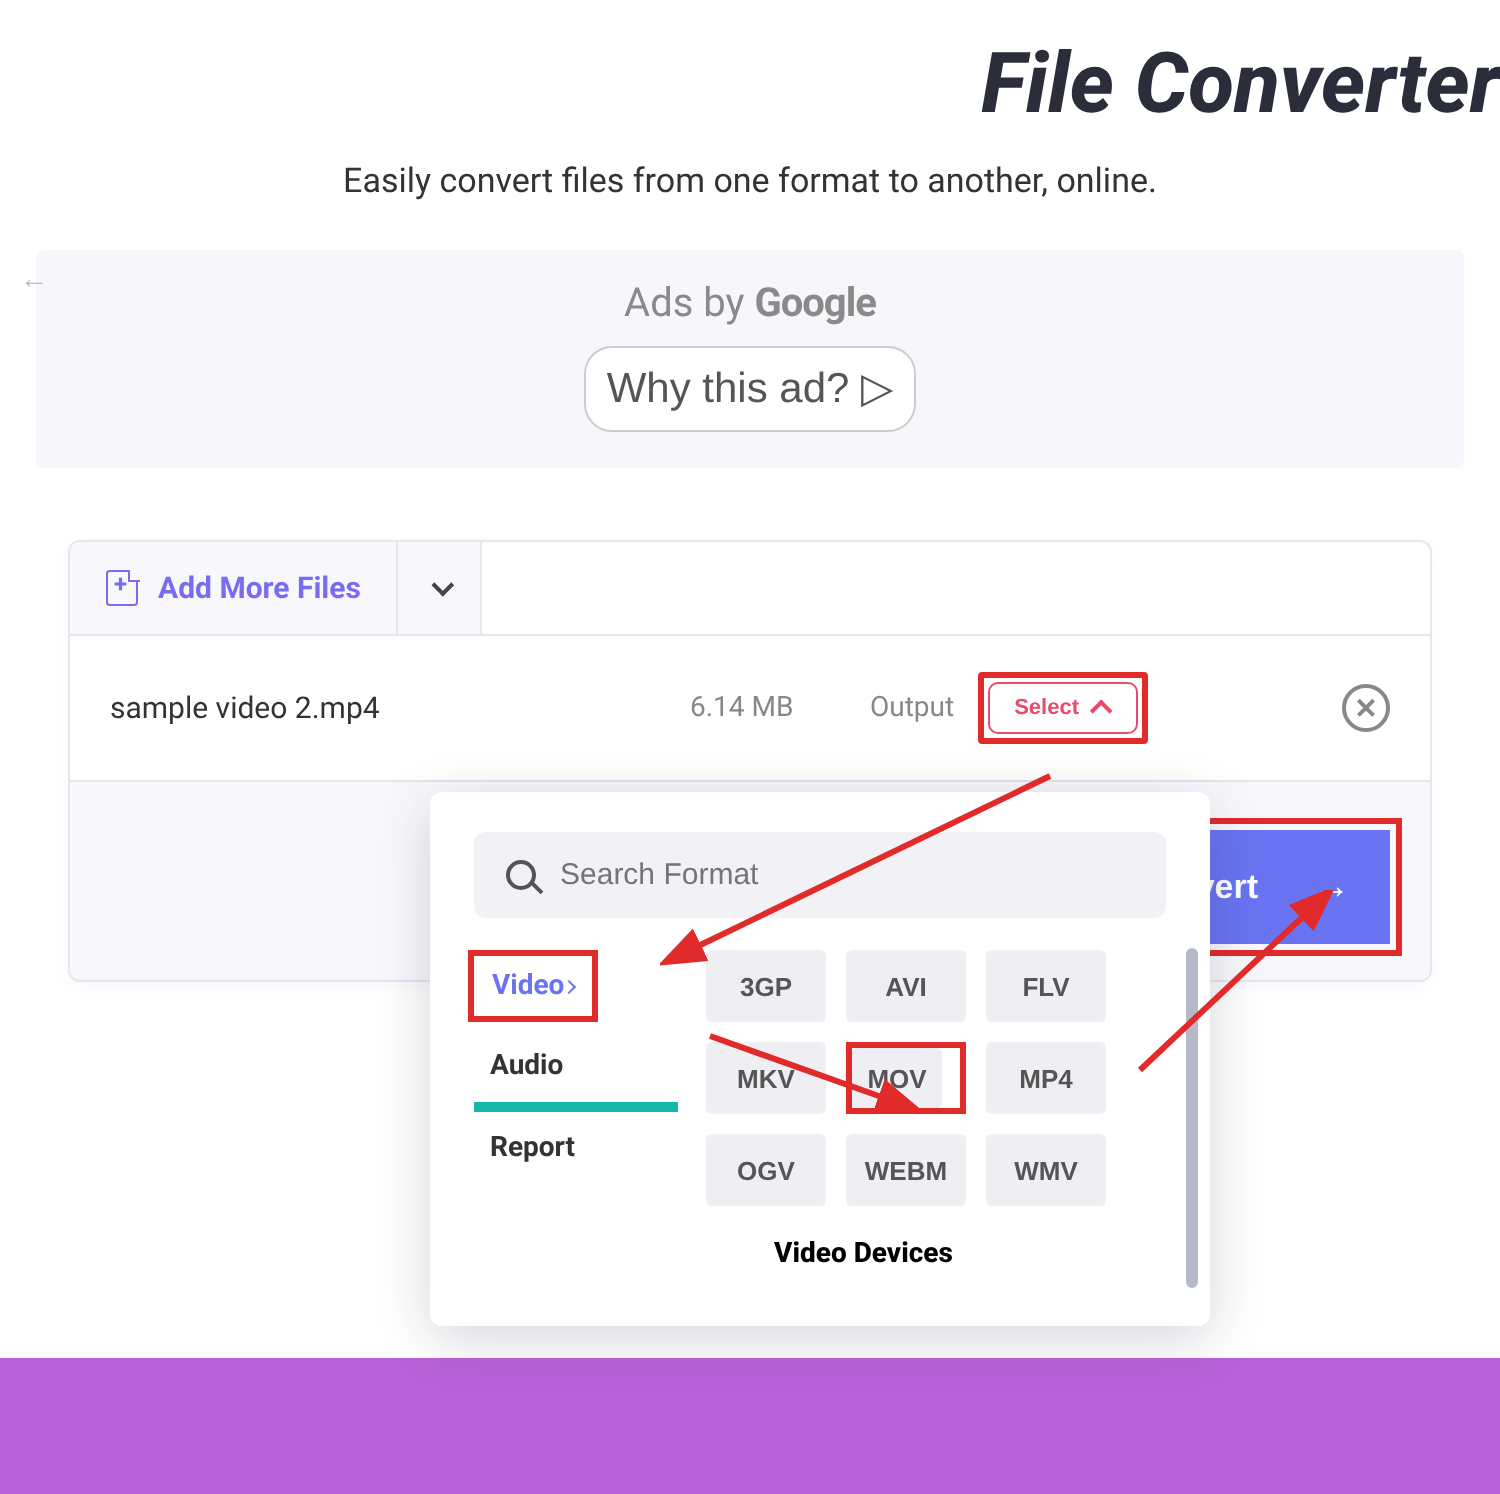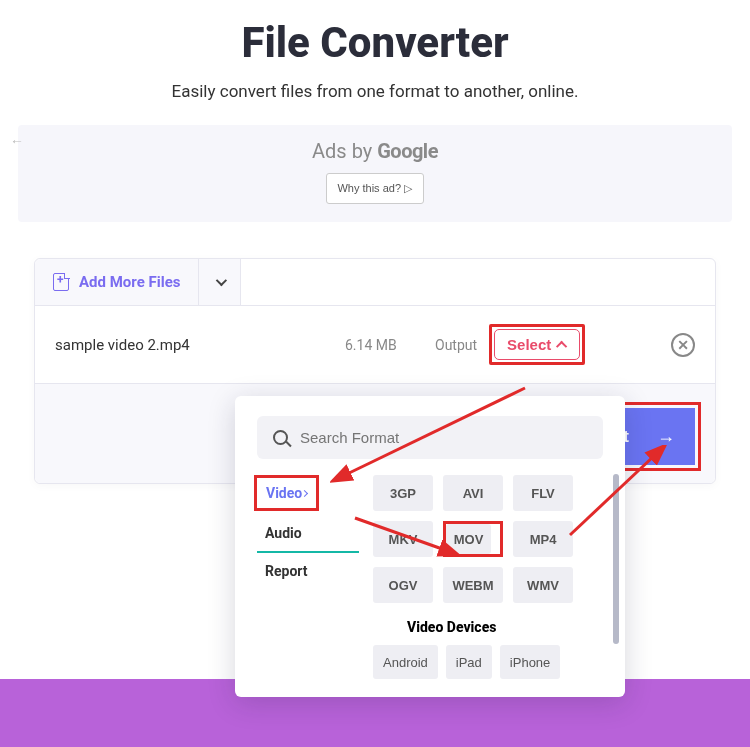--- a/index.html
+++ b/index.html
@@ -4,36 +4,36 @@
 <style>
   * { box-sizing: border-box; margin: 0; padding: 0; }
   body {
     font-family: -apple-system, BlinkMacSystemFont, "Segoe UI", Roboto, Arial, sans-serif;
     background: #fff;
     width: 750px;
     height: 747px;
     overflow: hidden;
     position: relative;
   }
-  .title { text-align: center; font-size: 42px; font-weight: 800; color: #2b2d3a; margin-top: 18px; }
+  .title { text-align: right; font-size: 42px; font-weight: 800; color: #2b2d3a; margin-top: 18px; font-style: italic; }
   .subtitle { text-align: center; font-size: 17px; color: #333; margin-top: 14px; }
 
   .ad-box {
     margin: 24px 18px 0 18px;
     background: #f6f6fb;
     border-radius: 4px;
     padding: 14px 8px 18px 8px;
     text-align: center;
     position: relative;
   }
   .ad-header { color: #8a8a8a; font-size: 20px; }
   .ad-google { font-weight: 700; color: #8a8a8a; letter-spacing: -0.5px; }
   .ad-buttons { margin-top: 10px; display: flex; gap: 6px; justify-content: center; }
   .ad-stop { background: #1a73e8; color: #fff; border: none; padding: 8px 14px; font-size: 15px; border-radius: 3px; cursor: pointer; }
-  .ad-why { background: #fff; color: #555; border: 1px solid #ccc; padding: 8px 10px; font-size: 11px; border-radius: 3px; cursor: pointer; }
+  .ad-why { background: #fff; color: #555; border: 1px solid #ccc; padding: 8px 10px; font-size: 21px; border-radius: 14px; cursor: pointer; }
   .ad-back { position: absolute; left: -8px; top: 6px; color: #bbb; font-size: 14px; }
 
   .card {
     margin: 36px 34px 0 34px;
     background: #fff;
     border: 1px solid #e6e6ef;
     border-radius: 6px;
     box-shadow: 0 2px 10px rgba(0,0,0,0.03);
     position: relative;
   }
@@ -64,21 +64,21 @@
     position: relative;
   }
   .filename { flex: 0 0 290px; }
   .filesize { flex: 0 0 90px; color: #888; font-size: 14px; }
   .output-label { color: #888; font-size: 14px; margin-right: 12px; }
 
   .select-wrap { position: relative; border: 3px solid #e12a2a; padding: 2px; border-radius: 2px; }
   .select-btn {
     border: 1px solid #e94b6a; color: #e94b6a;
     background: #fff; padding: 6px 12px;
-    border-radius: 5px; font-weight: 700; font-size: 15px;
+    border-radius: 5px; font-weight: 700; font-size: 11px;
     display: flex; align-items: center; gap: 8px; cursor: pointer;
   }
   .remove-btn {
     margin-left: auto;
     width: 24px; height: 24px; border: 2px solid #888; border-radius: 50%;
     display: flex; align-items: center; justify-content: center; color: #888;
     cursor: pointer; font-size: 14px; font-weight: 700;
   }
 
   .action-bar {
@@ -95,35 +95,34 @@
     padding: 18px 20px; font-size: 17px; font-weight: 700;
     display: flex; align-items: center; gap: 28px; cursor: pointer;
   }
 
   .popup {
     position: absolute; left: 215px; top: 396px;
     width: 390px; background: #fff;
     box-shadow: 0 6px 28px rgba(30,30,60,0.18);
     border-radius: 6px; padding: 16px 0 18px 0;
     z-index: 20;
-    margin-left: 20px;
   }
   .search-box {
     margin: 4px 22px 16px 22px;
     background: #f2f2f6; border-radius: 6px;
     display: flex; align-items: center; gap: 12px;
     padding: 13px 16px;
   }
   .search-icon { width: 15px; height: 15px; border: 2px solid #555; border-radius: 50%; position: relative; }
   .search-icon::after { content: ""; position: absolute; width: 7px; height: 2px; background: #555; right: -6px; bottom: -2px; transform: rotate(45deg); }
   .search-input { border: none; background: transparent; font-size: 15px; color: #888; outline: none; flex: 1; }
 
   .popup-body { display: flex; padding: 0 14px; position: relative; }
   .cat-col { width: 110px; padding-left: 8px; }
-  .cat-item { padding: 10px 8px; font-size: 14px; font-weight: 700; color: #333; cursor: pointer; border-bottom: 2px solid #14b8a6; display: flex; align-items: center; justify-content: space-between; }
+  .cat-item { padding: 10px 8px; font-size: 14px; font-weight: 700; color: #333; cursor: pointer; border-bottom: 5px solid #14b8a6; display: flex; align-items: center; justify-content: space-between; }
   .cat-active { color: #6a74f2; }
   .cat-video-box { border: 3px solid #e12a2a; display: inline-block; padding: 1px; margin-left: -3px; margin-bottom: 4px; }
 
   .fmt-col { flex: 1; padding-left: 14px; position: relative; }
   .fmt-grid { display: grid; grid-template-columns: repeat(3, 60px); gap: 10px; }
   .fmt-btn {
     background: #eeeef3; border: none; color: #555; font-size: 13px; font-weight: 600;
     height: 36px; border-radius: 3px; cursor: pointer;
   }
   .fmt-mov-box { border: 3px solid #e12a2a; padding: 0; display: inline-block; }
@@ -224,25 +223,20 @@
           <button class="fmt-btn">MOV</button>
         </span>
         <button class="fmt-btn">MP4</button>
 
         <button class="fmt-btn">OGV</button>
         <button class="fmt-btn">WEBM</button>
         <button class="fmt-btn">WMV</button>
       </div>
 
       <div class="devices-title">Video Devices</div>
-      <div class="dev-grid">
-        <button class="dev-btn">Android</button>
-        <button class="dev-btn">iPad</button>
-        <button class="dev-btn">iPhone</button>
-      </div>
     </div>
   </div>
   <div class="scrollbar"></div>
 </div>
 
 <svg class="arrow-svg" style="left:330px; top:380px;" width="210" height="110">
   <defs>
       <marker id="ah1" markerWidth="10" markerHeight="10" refX="2" refY="3" orient="auto">
         <path d="M0,0 L0,6 L8,3 z" fill="#e12a2a"></path>
       </marker>

